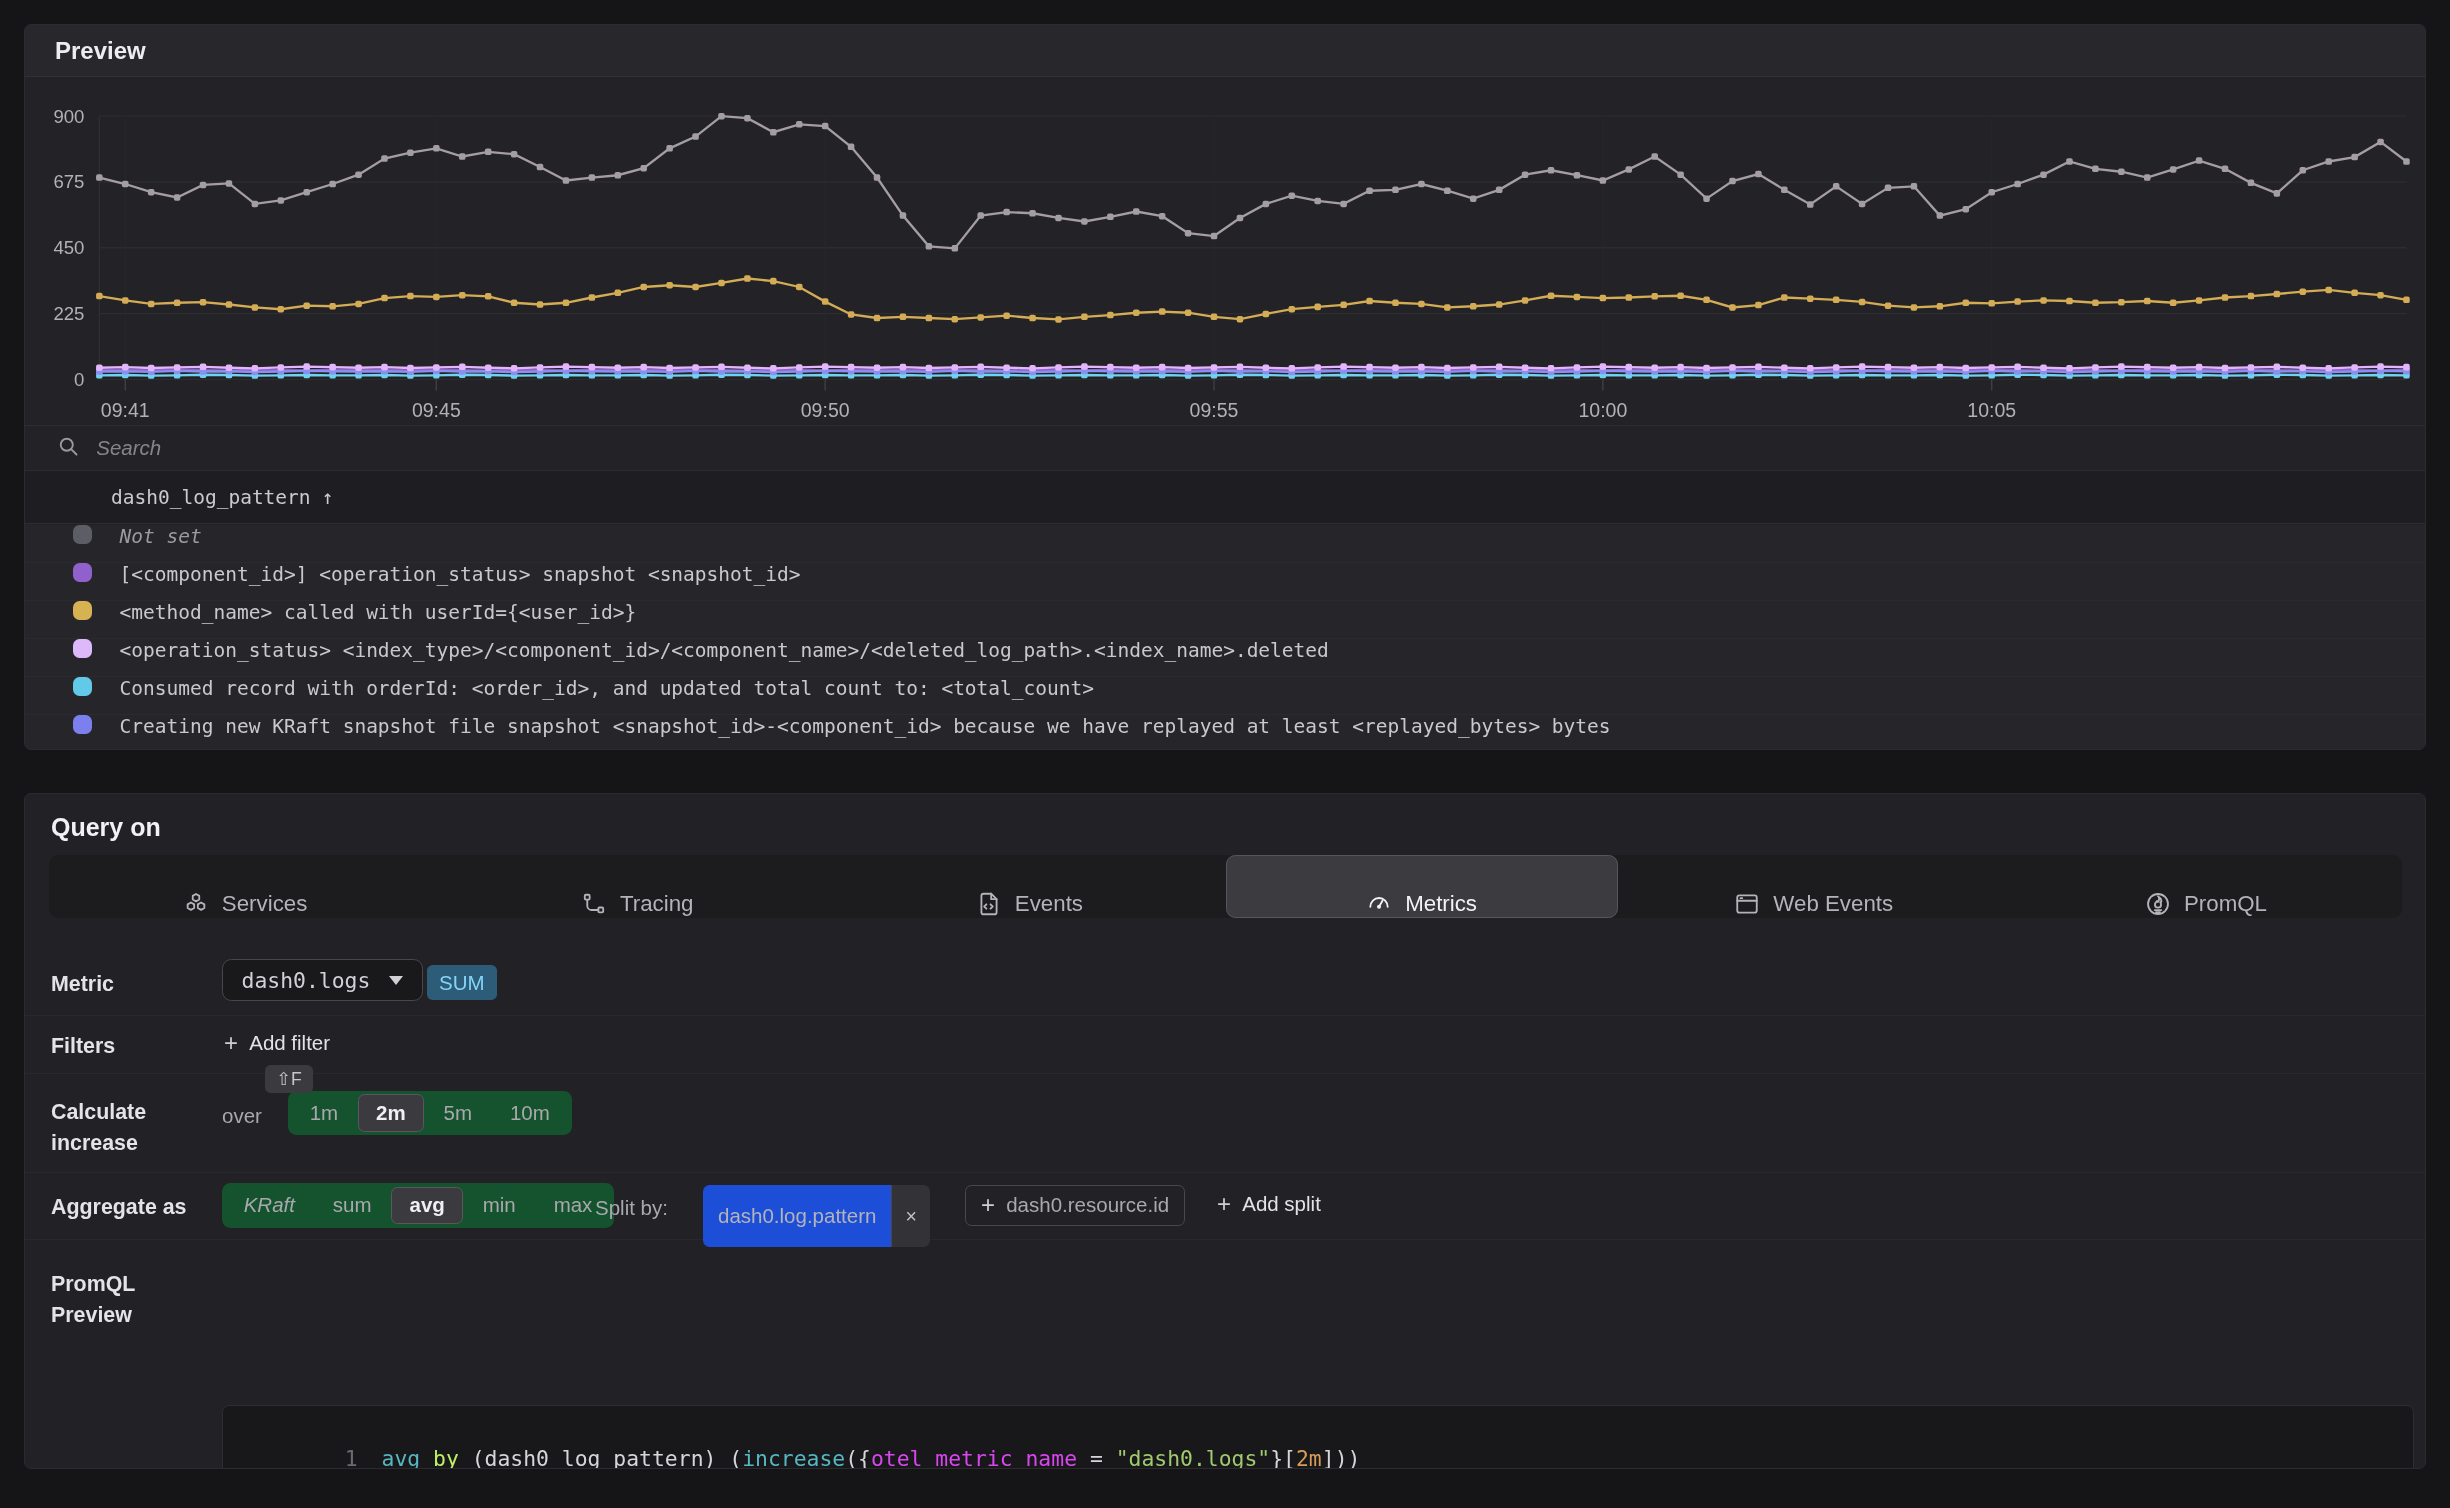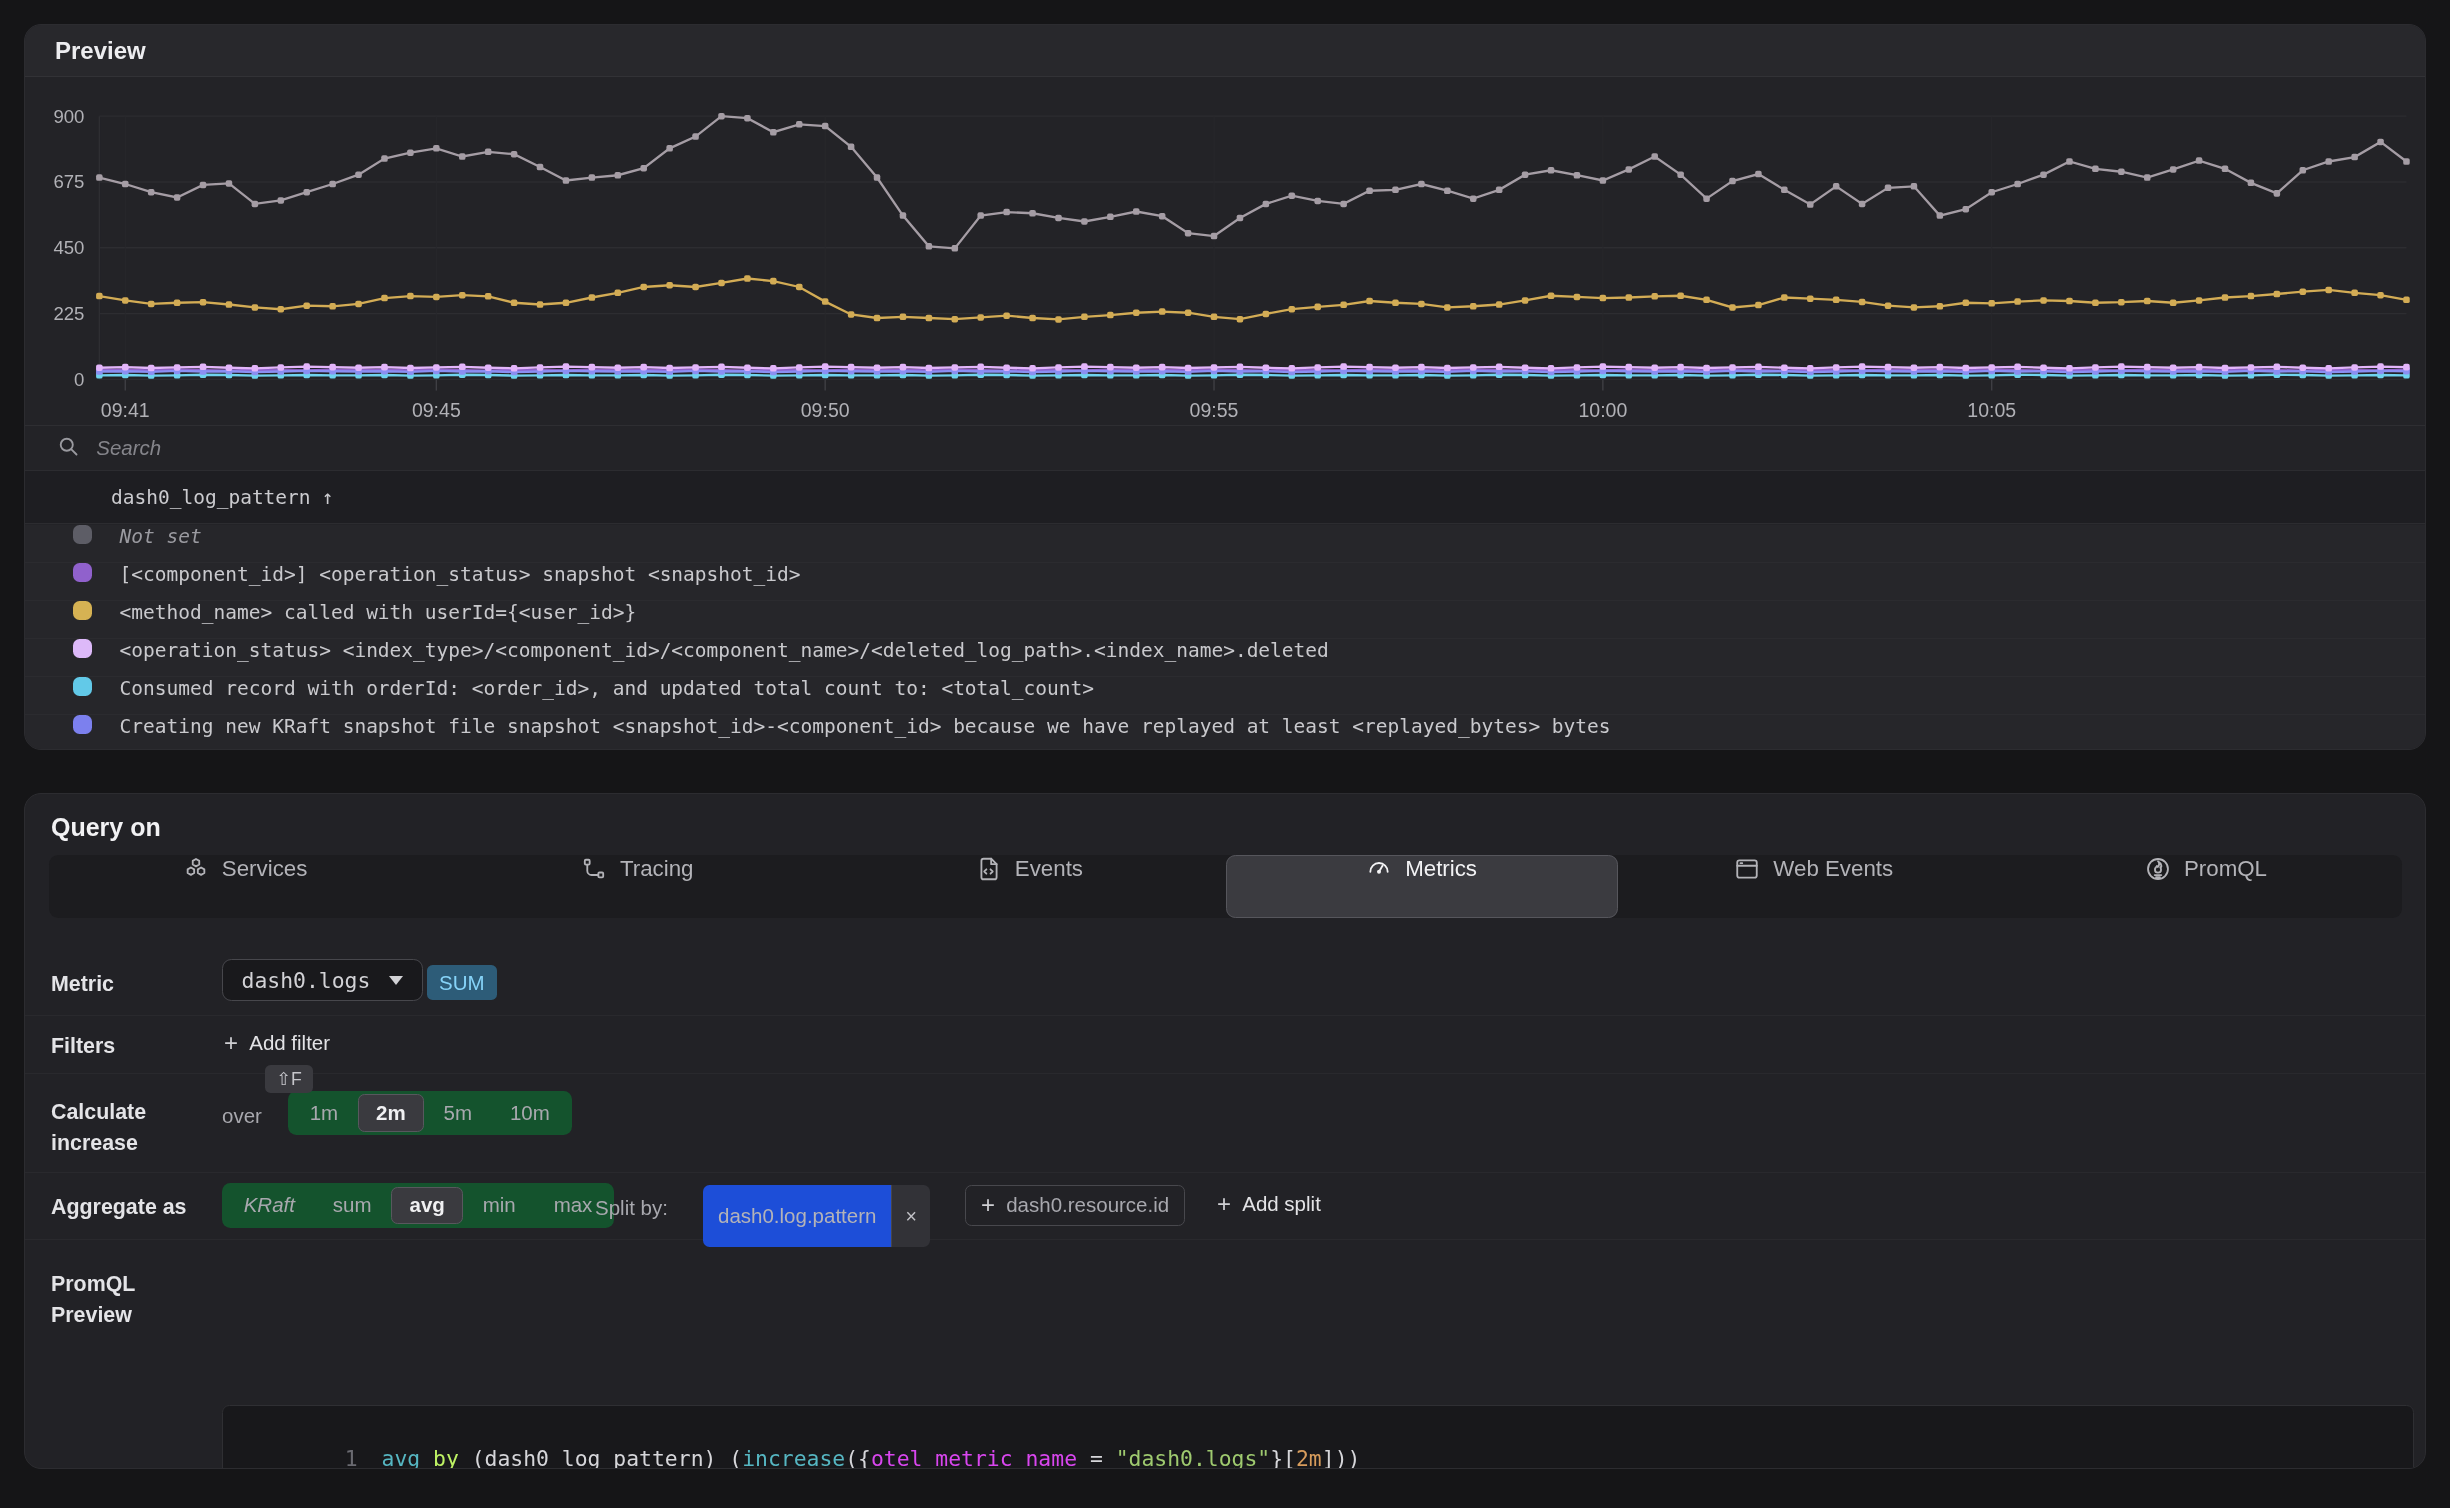--- a/index.html
+++ b/index.html
@@ -5,21 +5,21 @@
   * { box-sizing: border-box; }
   html,body { margin:0; padding:0; }
   body {
     width:2450px; height:1508px; overflow:hidden;
     background:#151517; color:#e6e6e9;
     font-family:"Liberation Sans", sans-serif;
     position:relative;
   }
   .mono { font-family:"DejaVu Sans Mono", monospace; }
 
-  .panel { position:absolute; background:#232327; border:0.9px solid #2c2c30; border-radius:17px; overflow:hidden; }
+  .panel { position:absolute; background:#232327; border:0.9px solid #2c2c30; border-radius:7px; overflow:hidden; }
   #panel-preview { left:24px; top:24px; width:2402px; height:726px; }
   #panel-query   { left:24px; top:793px; width:2402px; height:676px; background:#222226; }
 
   
   .panel-header { height:52px; background:#28282c; border-bottom:0.9px solid #323236;
     display:flex; align-items:center; padding:0 30px; font-size:24px; font-weight:600; color:#ededf0; }
   #chart-holder { position:absolute; left:0; top:53px; width:2400px; height:347px; }
 
   #search-row { position:absolute; left:0; top:400px; width:100%; height:45px;
     border-top:0.9px solid #2e2e32; display:flex; align-items:center; padding:0 0 0 32px; gap:15px; }
@@ -36,21 +36,21 @@
     border-bottom:0.9px solid #2b2b2f; padding-left:48px; gap:28px; white-space:nowrap; }
   .legend-swatch { width:18.6px; height:18.6px; border-radius:6.5px; flex:0 0 auto; }
   .legend-label { font-family:"DejaVu Sans Mono", monospace; font-size:19.5px; color:#c9c9cd; }
   .legend-row.muted .legend-label { color:#9a9aa0; font-style:italic; }
 
   
   #query-title { position:absolute; left:26px; top:18.6px; font-size:25px; font-weight:700; color:#f2f2f4; }
 
   #tabbar { position:absolute; left:24px; top:61px; width:2353px; height:63px;
     background:#1c1c1f; border-radius:9.3px; display:flex; }
-  .tab { flex:1; display:flex; align-items:flex-start; justify-content:center; gap:13px;
+  .tab { flex:1; display:flex; align-items:flex-end; justify-content:center; gap:13px;
     font-size:22.3px; color:#b3b3b8; border-radius:9.3px; border:0.9px solid transparent; cursor:pointer; }
   .tab svg { width:26px; height:26px; stroke:currentColor; fill:none; stroke-width:1.7; stroke-linecap:round; stroke-linejoin:round; }
   .tab.selected { background:#3b3b40; border-color:#56565c; color:#f3f3f5; }
 
   #form-rows { position:absolute; left:0; top:158px; width:100%; height:518px; }
   .divider { position:absolute; left:0; width:100%; height:0.9px; background:#29292d; }
   .form-row { position:absolute; left:0; width:100%; }
   .row-label { position:absolute; left:26px; font-size:21.4px; font-weight:600; color:#e4e4e7; width:149px; line-height:1.45; }
 
   .dropdown { position:absolute; display:inline-flex; align-items:center; gap:18.6px;

